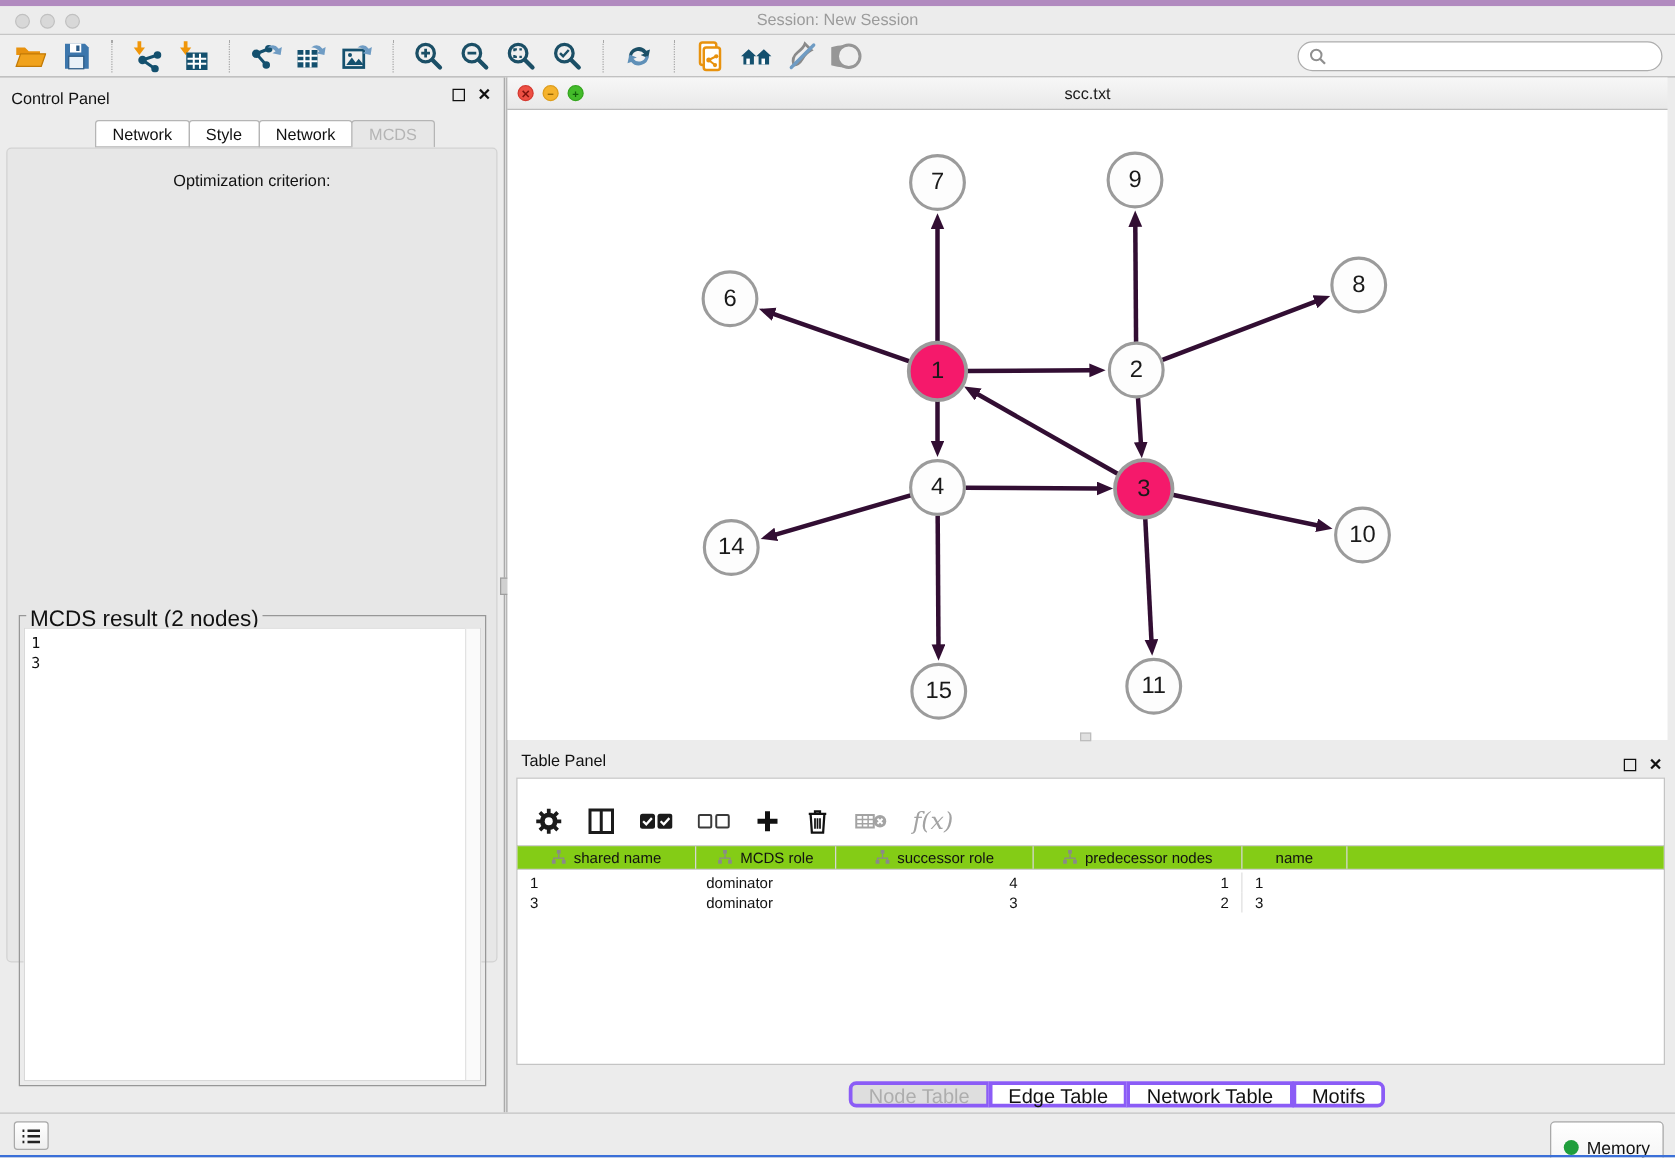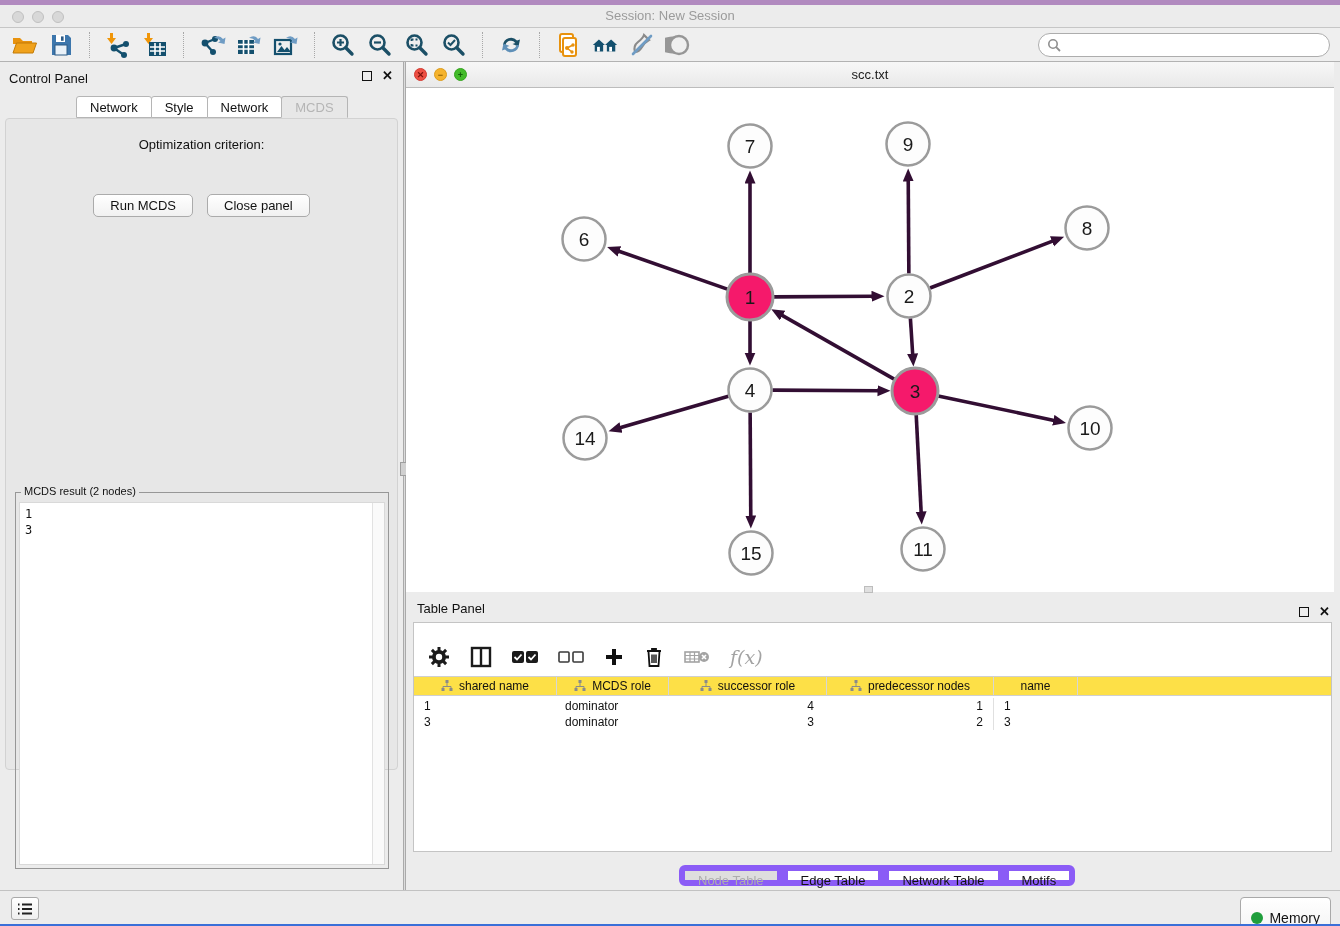--- a/index.html
+++ b/index.html
@@ -31,21 +31,21 @@
   #cp-tabs { top:96px; left:77px; display:flex; }
   .cp-tab { height:22px; padding:0 13px; background:#fff; border:1px solid #b5b5b5; margin-left:-1px; font-size:13px; line-height:21px; color:#111; border-radius:3px 3px 0 0; }
   .cp-tab.selected { background:#e7e7e7; color:#b5b5b5; border-bottom-color:#e7e7e7; }
   #mcds-panel { top:118px; left:5px; width:393px; height:652px; background:#e7e7e7; border:1px solid #d2d2d2; border-radius:4px; }
   #opt-label { position:absolute; top:18px; width:100%; text-align:center; font-size:13px; color:#111; }
   #criterion-select { position:absolute; top:41px; left:40px; width:312px; height:22px; background:#fff; border:1px solid #a8a8a8; border-radius:4px; display:flex; align-items:center; padding:0 6px; font-size:13px; }
   #criterion-select .chevrons { margin-left:auto; display:flex; flex-direction:column; line-height:5px; font-size:7px; color:#444; }
   #mcds-buttons { position:absolute; top:75px; width:100%; display:flex; justify-content:center; gap:14px; }
   .mac-btn { height:23px; padding:0 16px; background:linear-gradient(#ffffff,#f1f1f1); border:1px solid #ababab; border-radius:5px; font-size:13px; color:#111; display:flex; align-items:center; }
   #result-box { position:absolute; left:9px; top:373px; width:374px; height:377px; border:1px solid #979797; }
-  #result-legend { position:absolute; top:-8px; left:5px; background:#e7e7e7; padding:0 3px; font-size:11px; color:#111; }
+  #result-legend { position:absolute; top:-8px; left:5px; background:#e7e7e7; padding:0 3px; font-size:18px; color:#111; }
   #result-area { position:absolute; left:3px; right:3px; top:9px; bottom:3px; background:#fff; border:1px solid #d9d9d9; }
   #result-text { font-family:"DejaVu Sans Mono", monospace; font-size:12px; line-height:16px; padding:3px 5px; color:#111; white-space:pre; }
   #result-scroll { position:absolute; right:0; top:0; bottom:0; width:12px; background:#fafafa; border-left:1px solid #e2e2e2; }
 
   
   #v-splitter { top:62px; left:403px; width:3px; height:828px; background:#dcdcdc; border-left:1px solid #aaa; border-right:1px solid #aaa; }
   #v-grip { top:462px; left:400px; width:9px; height:14px; background:#d0d0d0; border:1px solid #9f9f9f; }
 
   
   #net-titlebar { top:62px; left:406px; width:928px; height:26px; background:linear-gradient(#f7f7f7,#e9e9e9); border-bottom:1px solid #bcbcbc; }
@@ -58,36 +58,36 @@
   #net-canvas { top:88px; left:406px; width:928px; height:504px; background:#fff; }
   #h-grip { top:586px; left:864px; width:9px; height:7px; background:#e0e0e0; border:1px solid #bdbdbd; }
 
   
   #table-panel-header { top:598px; left:406px; width:934px; height:24px; }
   #table-panel-title { position:absolute; left:11px; top:3px; font-size:13px; color:#111; }
   #table-box { top:622px; left:413px; width:919px; height:230px; background:#fff; border:1px solid #c4c4c4; }
   #table-toolbar { position:absolute; top:0; left:0; right:0; height:68px; display:flex; align-items:center; padding-left:14px; gap:20px; }
   .tt-ico { display:flex; align-items:center; justify-content:center; }
   #fx-ico { font-family:"DejaVu Serif", serif; font-style:italic; font-size:19px; color:#a3a3a3; }
-  #table-header { position:absolute; top:53px; left:0; right:0; height:20px; display:flex; background:#fde047; border-top:1px solid #cfcfcf; border-bottom:1px solid #cfcfcf; }
+  #table-header { position:absolute; top:53px; left:0; right:0; height:20px; display:flex; background:#84cc16; border-top:1px solid #cfcfcf; border-bottom:1px solid #cfcfcf; }
   .th-cell { display:flex; align-items:center; justify-content:center; gap:6px; font-size:12px; color:#111; border-right:1px solid #d6d6d6; height:100%; }
   .th-cell:nth-child(1){ width:143px; } .th-cell:nth-child(2){ width:112px; }
   .th-cell:nth-child(3){ width:158px; } .th-cell:nth-child(4){ width:167px; }
   .th-cell:nth-child(5){ width:84px; }
   #table-rows { position:absolute; top:75px; left:0; right:0; }
   .t-row { display:flex; height:16px; font-size:12px; color:#111; }
   .t-cell { height:100%; display:flex; align-items:center; }
   .t-cell.c0 { width:143px; padding-left:10px; }
   .t-cell.c1 { width:112px; padding-left:8px; }
   .t-cell.c2 { width:158px; justify-content:flex-end; padding-right:13px; }
   .t-cell.c3 { width:167px; justify-content:flex-end; padding-right:10px; border-right:1px solid #e0e0e0; }
   .t-cell.c4 { width:84px; padding-left:10px; }
 
   #table-tabs { top:865px; left:680px; display:flex; }
-  .table-tab { height:21px; padding:0 13px; font-size:13px; line-height:19px; background:#fff; border:6px solid #8b5cf6; margin-left:-1px; color:#111; }
+  .table-tab { height:21px; padding:0 13px; font-size:16px; line-height:19px; background:#fff; border:3px solid #8b5cf6; margin-left:-1px; color:#111; }
   .table-tab:first-child { border-radius:6px 0 0 6px; }
   .table-tab:last-child { border-radius:0 6px 6px 0; }
   .table-tab.selected { background:#dedede; color:#adadad; }
 
   
   #status-bar { top:890px; left:0; width:1340px; height:34px; background:#ececec; border-top:1px solid #c2c2c2; }
   #list-btn { position:absolute; left:11px; top:6px; width:28px; height:23px; background:linear-gradient(#fff,#efefef); border:1px solid #a9a9a9; border-radius:3px; display:flex; align-items:center; justify-content:center; }
   #memory-btn { position:absolute; right:9px; top:6px; height:41px; background:linear-gradient(#fff,#f2f2f2); border:1px solid #a9a9a9; border-radius:4px; display:flex; align-items:center; gap:6px; padding:0 10px; font-size:14px; color:#111; }
   #memory-dot { width:12px; height:12px; border-radius:50%; background:#1f9e3c; }
 </style>
@@ -253,24 +253,20 @@
   </span>
 </div>
 <div class="abs" id="cp-tabs">
   <span class="cp-tab">Network</span>
   <span class="cp-tab">Style</span>
   <span class="cp-tab">Network</span>
   <span class="cp-tab selected">MCDS</span>
 </div>
 <div class="abs" id="mcds-panel">
   <div id="opt-label">Optimization criterion:</div>
-  <div id="mcds-buttons">
-    <span class="mac-btn">Run MCDS</span>
-    <span class="mac-btn">Close panel</span>
-  </div>
   <div id="result-box">
     <span id="result-legend">MCDS result (2 nodes)</span>
     <div id="result-area">
       <div id="result-text">1
 3</div>
       <div id="result-scroll"></div>
     </div>
   </div>
 </div>
 

